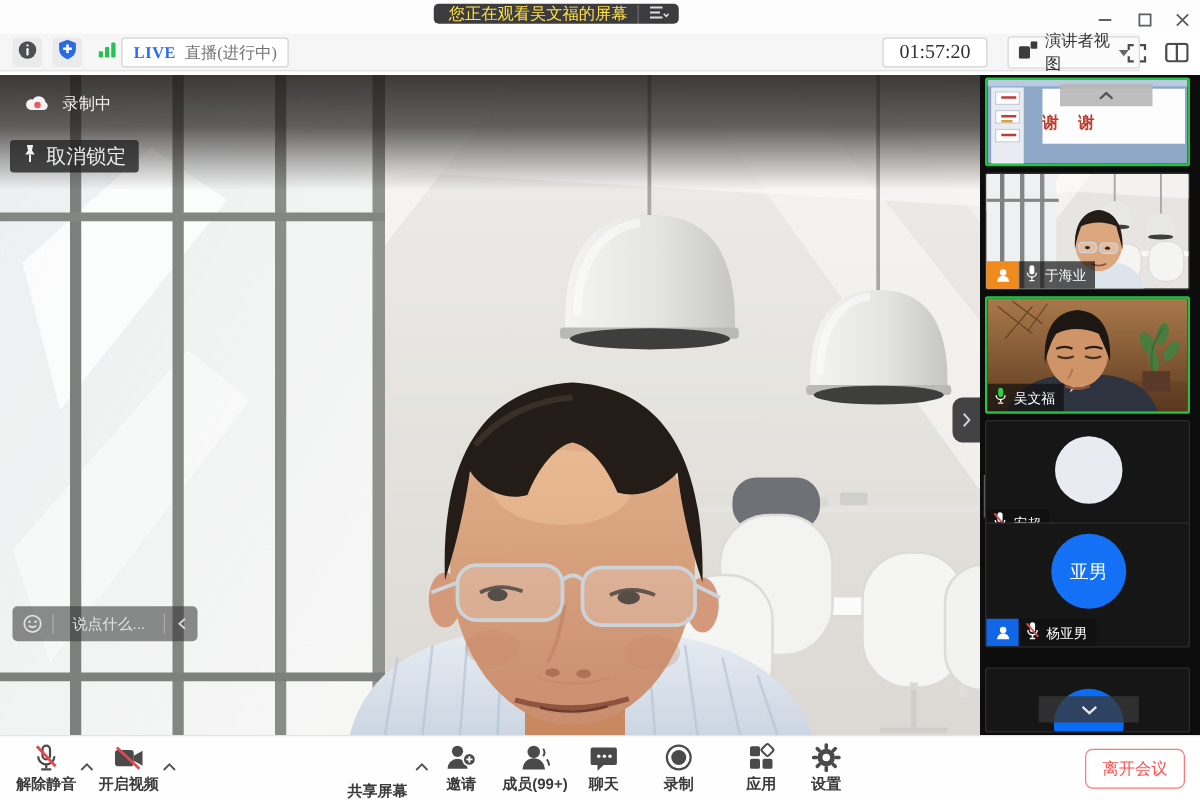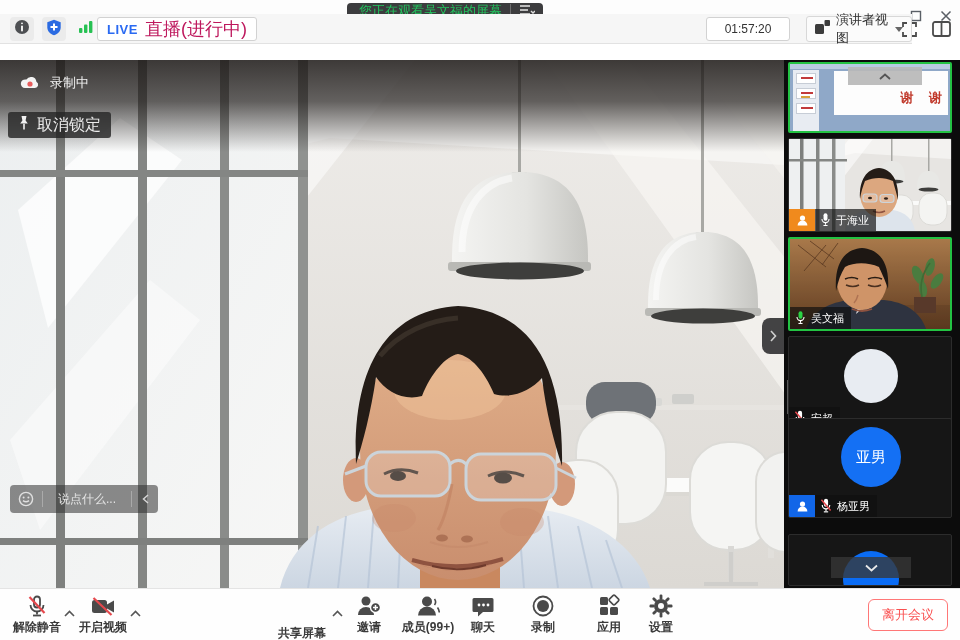--- a/index.html
+++ b/index.html
@@ -3,35 +3,35 @@
 <meta charset="utf-8">
 <style>
   * { margin:0; padding:0; box-sizing:border-box; }
   html,body { width:960px; height:640px; overflow:hidden; }
   body { font-family:"Liberation Sans","DejaVu Sans",sans-serif; background:#fff; position:relative; }
   .app { position:absolute; inset:0; width:960px; height:640px; background:#fff; }
 
   
   .titlebar { position:absolute; left:0; top:0; width:960px; height:30px; background:#fdfdfd; }
   .title-pill { position:absolute; left:347px; top:3px; height:16px; background:#3c3c3e; border-radius:4px;
-    display:flex; align-items:center; color:#22c55e; font-size:13px; padding:0 8px 0 12px; }
+    display:flex; align-items:center; color:#fde047; font-size:13px; padding:0 8px 0 12px; }
   .title-pill .sep { width:1px; height:15px; background:rgba(255,255,255,.25); margin:0 8px; }
   .win-ctrl { position:absolute; top:6px; width:28px; height:20px; display:flex; align-items:center; justify-content:center; cursor:pointer; }
   .wc-min { left:870px; } .wc-max { left:902px; } .wc-close { left:932px; }
 
   
-  .topbar { position:absolute; left:0; top:14px; width:912px; height:30px; background:#f6f6f6; border-bottom:1px solid #e2e2e2; }
+  .topbar { position:absolute; left:0; top:27px; width:912px; height:30px; background:#f6f6f6; border-bottom:1px solid #e2e2e2;font-family:Liberation Serif, serif; }
   .tb-btn { position:absolute; top:3px; width:24px; height:24px; border-radius:4px; background:#ebebeb;
     display:flex; align-items:center; justify-content:center; }
   .live-box { position:absolute; left:97px; top:3px; height:24px; border:1px solid #d2d2d2; border-radius:3px;
     background:#fff; display:flex; align-items:center; padding:0 9px; gap:7px; }
   .live-badge { color:#2a6af2; font-weight:bold; font-size:13px; letter-spacing:.5px; }
-  .live-text { color:#be185d; font-size:18px; }
+  .live-text { color:#737373; font-size:13px; }
   .timer-box { position:absolute; left:706px; top:3px; height:24px; width:84px; border:1px solid #d2d2d2; border-radius:3px;
-    background:#fff; display:flex; align-items:center; justify-content:center; font-size:12px; color:#333; }
+    background:#fff; display:flex; align-items:center; justify-content:center; font-size:16px; color:#333; }
   .view-box { position:absolute; left:806px; top:2px; height:26px; border:1px solid #d8d8d8; border-radius:3px;
     background:#fbfbfb; display:flex; align-items:center; padding:0 8px; gap:6px; cursor:pointer; }
   .view-box .label { font-size:13px; color:#333; }
   .caret-down { width:0; height:0; border-left:4px solid transparent; border-right:4px solid transparent; border-top:5px solid #666; }
   .icon-btn { position:absolute; top:3px; width:26px; height:24px; display:flex; align-items:center; justify-content:center; cursor:pointer; }
 
   
   .content { position:absolute; left:0; top:60px; width:960px; height:528px; background:#0c0c0c; }
   .main-video { position:absolute; left:0; top:0; width:784px; height:528px; overflow:hidden; background:#e6e4e0; }
   .main-video svg.scene { position:absolute; left:0; top:0; }
@@ -60,21 +60,21 @@
   .badge.orange { background:#f08a1d; } .badge.blue { background:#1166e8; }
   .avatar-circle { position:absolute; border-radius:50%; display:flex; align-items:center; justify-content:center; color:#fff; }
   .scrollbtn { position:absolute; display:flex; align-items:center; justify-content:center; }
   .ppt { position:absolute; inset:0; background:#8fa8c8; }
   .ppt-top { position:absolute; left:0; top:0; right:0; height:5px; background:#b9cbe2; }
   .ppt-panel { position:absolute; left:3px; top:6px; width:26px; bottom:0; background:#e8ecf2; }
   .ppt-thumb { position:absolute; left:3px; width:20px; height:11px; background:#fff; border:1px solid #c7cdd6; }
   .ppt-thumb .mark { position:absolute; left:4px; top:3px; width:12px; height:2px; background:#c23b3b; }
   .ppt-thumb .mark2 { position:absolute; left:4px; top:7px; width:9px; height:2px; background:#d7a13c; }
   .ppt-slide { position:absolute; left:44px; top:7px; right:2px; height:44px; background:#fdfdfd;
-    display:flex; align-items:center; justify-content:flex-end; }
+    display:flex; align-items:center; justify-content:flex-start; }
   .slide-text { color:#c0392b; font-size:13px; font-weight:bold; letter-spacing:6px; margin-top:10px; }
   .upbar { position:absolute; left:58px; top:3px; width:74px; height:18px; background:rgba(185,185,185,.92);
     display:flex; align-items:center; justify-content:center; cursor:pointer; }
 
   
   .bottombar { position:absolute; left:0; top:588px; width:960px; height:52px; background:#fefefe; border-top:1px solid #e4e4e4; }
   .bb-btn { position:absolute; top:5px; height:42px; display:flex; flex-direction:column; align-items:center; justify-content:space-between; cursor:pointer; }
   .bb-btn .lbl { font-size:12px; color:#3a3a3a; white-space:nowrap;font-weight:bold; }
   .bb-caret { position:absolute; top:18px; width:14px; height:12px; display:flex; align-items:center; justify-content:center; cursor:pointer; }
   .leave-btn { position:absolute; right:12px; top:10px; width:80px; height:32px; border:1px solid #f77; border-radius:6px;

